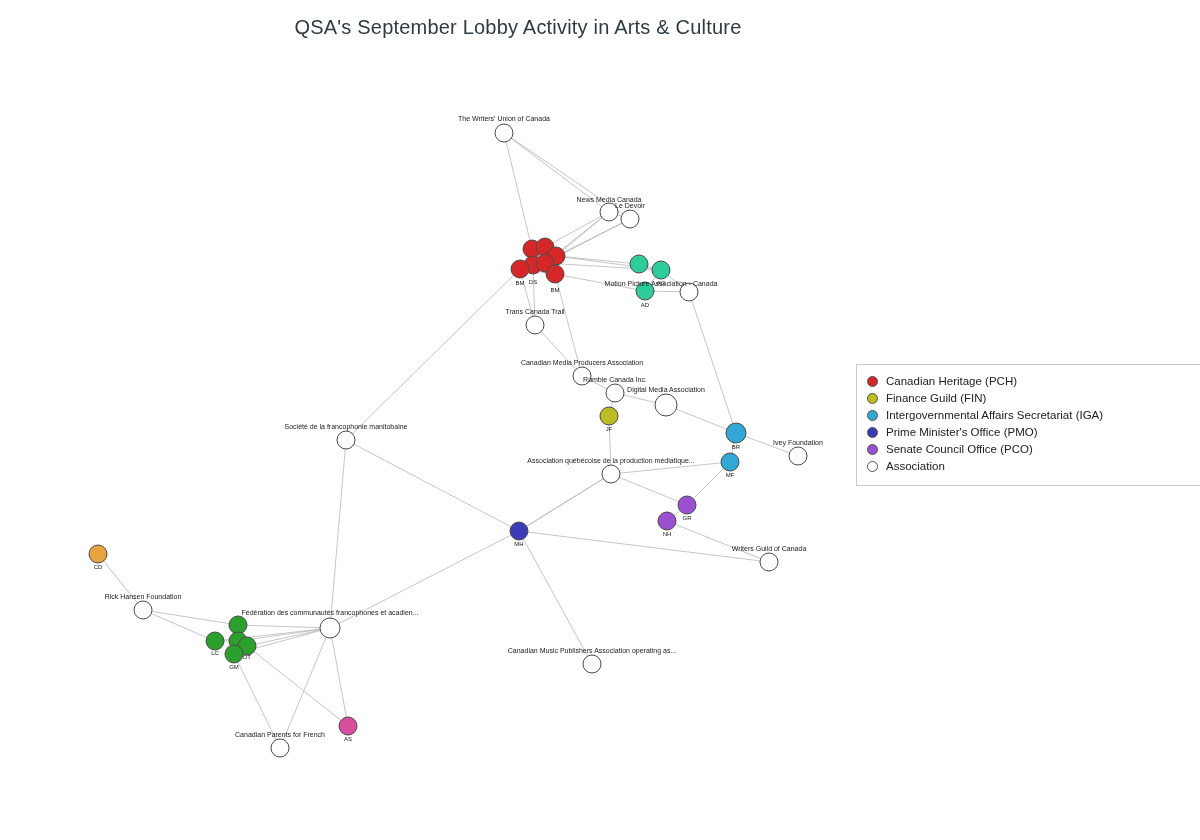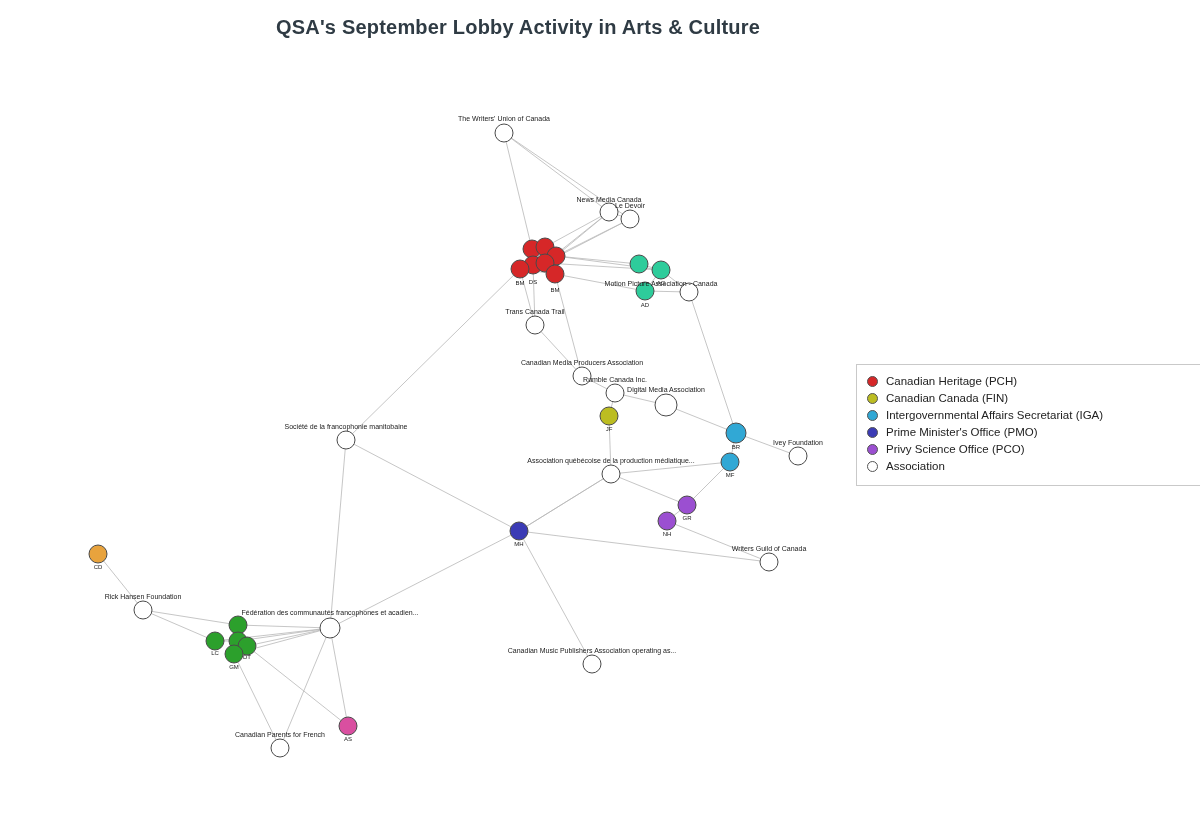--- a/index.html
+++ b/index.html
@@ -14,21 +14,21 @@
     position: relative;
     overflow: hidden;
   }
   #title {
     position: absolute;
     top: 16px;
     left: 0;
     width: 1036px;
     text-align: center;
     font-size: 20px;
-    font-weight: bold;
+    font-weight: normal;
     color: #2f3b44;
     letter-spacing: 0.2px;
   }
   #graph {
     position: absolute;
     top: 0;
     left: 0;
     width: 1200px;
     height: 840px;
   }
@@ -195,31 +195,31 @@
     </svg>
 <div class="node-label" style="left: 504px; top: 115px;">The Writers' Union of Canada</div><div class="node-label" style="left: 609px; top: 196px;">News Media Canada</div><div class="node-label" style="left: 630px; top: 202px;">Le Devoir</div><div class="node-initials" style="left: 533px; top: 279px;">DS</div><div class="node-initials" style="left: 520px; top: 280px;">BM</div><div class="node-initials" style="left: 555px; top: 287px;">BM</div><div class="node-label" style="left: 661px; top: 280px;">Motion Picture Association - Canada</div><div class="node-initials" style="left: 661px; top: 280px;">AG</div><div class="node-initials" style="left: 645px; top: 302px;">AD</div><div class="node-label" style="left: 535px; top: 308px;">Trans Canada Trail</div><div class="node-label" style="left: 582px; top: 359px;">Canadian Media Producers Association</div><div class="node-label" style="left: 615px; top: 376px;">Rumble Canada Inc.</div><div class="node-label" style="left: 666px; top: 386px;">Digital Media Association</div><div class="node-initials" style="left: 609px; top: 426px;">JF</div><div class="node-initials" style="left: 736px; top: 444px;">BR</div><div class="node-label" style="left: 798px; top: 439px;">Ivey Foundation</div><div class="node-initials" style="left: 730px; top: 472px;">MF</div><div class="node-label" style="left: 611px; top: 457px;">Association québécoise de la production médiatique...</div><div class="node-initials" style="left: 687px; top: 515px;">GR</div><div class="node-initials" style="left: 667px; top: 531px;">NH</div><div class="node-initials" style="left: 519px; top: 541px;">MH</div><div class="node-label" style="left: 769px; top: 545px;">Writers Guild of Canada</div><div class="node-initials" style="left: 98px; top: 564px;">CD</div><div class="node-label" style="left: 143px; top: 593px;">Rick Hansen Foundation</div><div class="node-label" style="left: 330px; top: 609px;">Fédération des communautés francophones et acadien...</div><div class="node-label" style="left: 346px; top: 423px;">Société de la francophonie manitobaine</div><div class="node-initials" style="left: 215px; top: 650px;">LC</div><div class="node-initials" style="left: 247px; top: 654px;">DT</div><div class="node-initials" style="left: 234px; top: 664px;">GM</div><div class="node-label" style="left: 592px; top: 647px;">Canadian Music Publishers Association operating as...</div><div class="node-initials" style="left: 348px; top: 736px;">AS</div><div class="node-label" style="left: 280px; top: 731px;">Canadian Parents for French</div></div>
 
 <div id="legend">
     <div class="legend-row">
       <span class="legend-swatch" style="background: rgb(214, 39, 40);"></span>
       <span class="legend-text">Canadian Heritage (PCH)</span>
     </div>
     <div class="legend-row">
       <span class="legend-swatch" style="background: rgb(188, 189, 34);"></span>
-      <span class="legend-text">Canadian Canada (FIN)</span>
+      <span class="legend-text">Finance Guild (FIN)</span>
     </div>
     <div class="legend-row">
       <span class="legend-swatch" style="background: rgb(49, 168, 213);"></span>
       <span class="legend-text">Intergovernmental Affairs Secretariat (IGA)</span>
     </div>
     <div class="legend-row">
       <span class="legend-swatch" style="background: rgb(59, 59, 181);"></span>
       <span class="legend-text">Prime Minister's Office (PMO)</span>
     </div>
     <div class="legend-row">
       <span class="legend-swatch" style="background: rgb(155, 79, 209);"></span>
-      <span class="legend-text">Privy Science Office (PCO)</span>
+      <span class="legend-text">Senate Council Office (PCO)</span>
     </div>
     <div class="legend-row">
       <span class="legend-swatch" style="background: rgb(255, 255, 255);"></span>
       <span class="legend-text">Association</span>
     </div>
   </div>
 
 </body></html>

